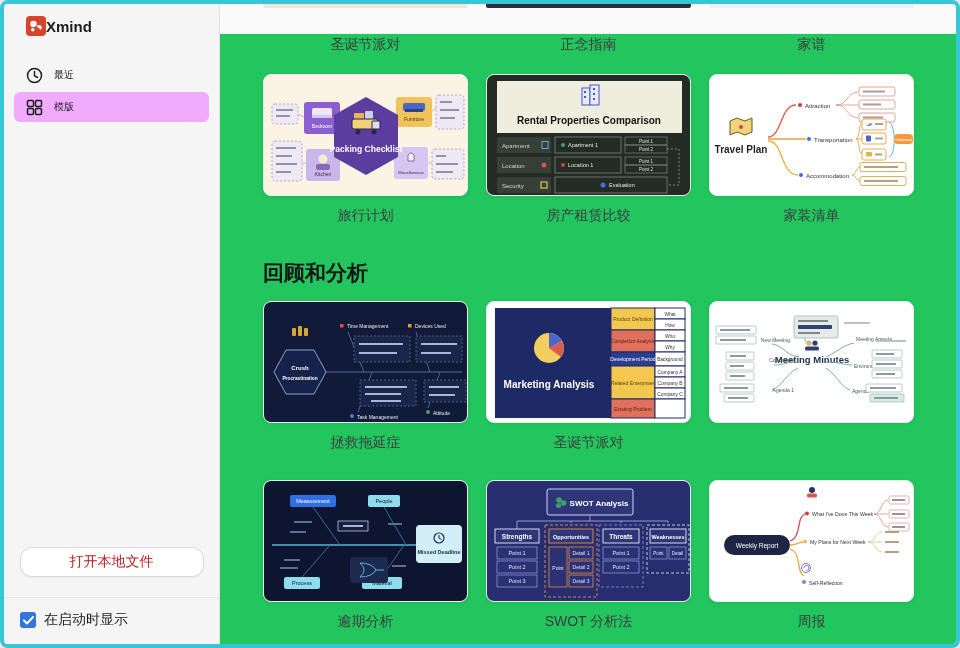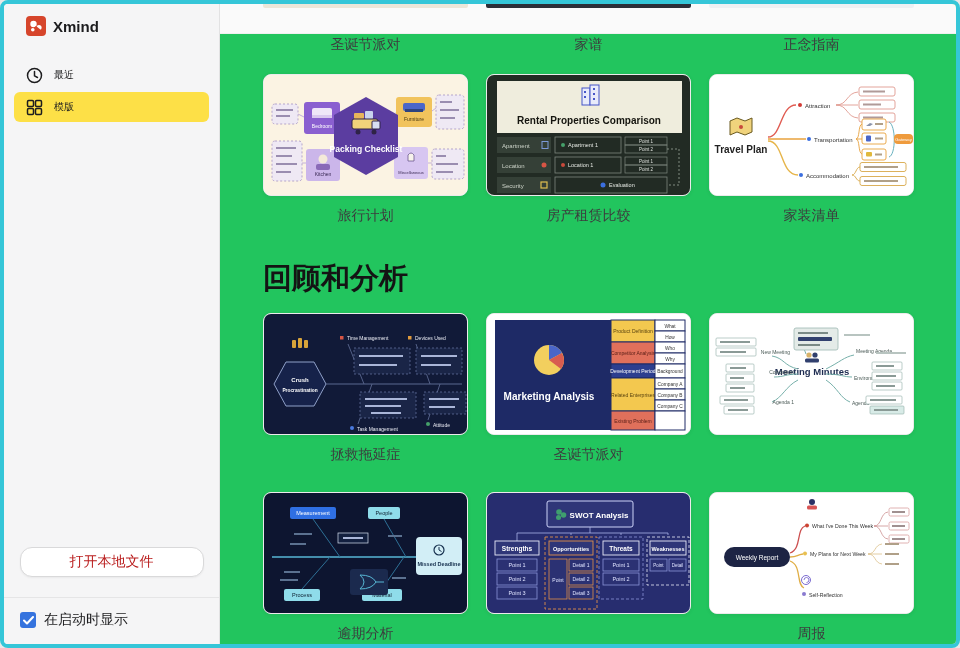--- a/index.html
+++ b/index.html
@@ -7,28 +7,28 @@
   .app {
     width: 960px; height: 648px;
     border: 4px solid #35c6d8; border-radius: 8px;
     display: flex; background: #fff; overflow: hidden; position: relative;
   }
   
   .sidebar {
     width: 216px; background: #f5f5f6; border-right: 1px solid #e2e2e3;
     display: flex; flex-direction: column; flex-shrink: 0;
   }
-  .brand { display:flex; align-items:center; gap:7px; padding: 12px 0 0 22px; }
+  .brand { display:flex; align-items:center; gap:0; padding: 12px 0 0 22px; }
   .brand-title { font-size: 15px; font-weight: bold; color:#1c1c1e; }
   .nav { margin-top: 24px; padding: 0 10px; }
   .nav-item {
     display:flex; align-items:center; gap:11px; height:30px; margin-bottom:2px;
     padding: 0 12px; border-radius:6px; font-size:10px; color:#1d1d1f; cursor:pointer;
   }
-  .nav-item.selected { background:#fde047; }
+  .nav-item.selected { background:#f0abfc; }
   .nav-item svg { flex-shrink:0; }
   .sidebar-spacer { flex:1; }
   .open-btn {
     display:block; margin: 0 auto 20px; width:184px; height:30px;
     background:#fff; border:1px solid #d9d9da; border-radius:12px;
     font-size:14px; color:#b91c1c; cursor:pointer;
     box-shadow: 0 1px 2px rgba(0,0,0,.05); font-family: inherit;
   }
   .sidebar-footer {
     border-top:1px solid #e5e5e6; padding: 13px 16px 15px;
@@ -51,21 +51,21 @@
   .plabels { height:22px; align-items:center; }
   .plabel { text-align:center; font-size:14px; color:#3c3c3e; }
   .cards { margin-top:18px; }
   .card { cursor:pointer; }
   .thumb {
     width:205px; height:122px; border-radius:8px; border:1px solid #ebebeb;
     box-shadow: 0 1px 4px rgba(0,0,0,.07); overflow:hidden; background:#fff;
   }
   .thumb svg { display:block; }
   .card-label { text-align:center; font-size:14px; color:#3c3c3e; margin-top:11px; height:18px; }
-  .section-title { font-size:29px; font-weight:bold; color:#141414; margin: 34px 0 14px; }
+  .section-title { font-size:21px; font-weight:bold; color:#141414; margin: 34px 0 14px; }
   .row-c { margin-top:28px; }
   text { font-family:"Liberation Sans", sans-serif; }
 </style>
 </head>
 <body>
 
 <div class="app">
 
   <div class="sidebar">
     <div class="brand">
@@ -120,22 +120,22 @@
     <div class="topstrip">
       <div class="sliver" style="left:43px;  background:#ece6d9;"></div>
       <div class="sliver" style="left:266px; background:#2c2e38;"></div>
       <div class="sliver" style="left:489px; background:#eef0f3;"></div>
     </div>
 
     <div class="content">
 
       <div class="row plabels">
         <div class="plabel">圣诞节派对</div>
+        <div class="plabel">正念指南</div>
         <div class="plabel">家谱</div>
-        <div class="plabel">正念指南</div>
       </div>
 
       <div class="row cards">
 
         <div class="card">
           <div class="thumb">
             <svg width="205" height="122" viewBox="0 0 205 122">
               <rect width="205" height="122" fill="#fbf3e3"></rect>
               <g stroke="#c3b0dc" stroke-width="1" fill="none">
                 <path d="M70,45 L58,42"></path>
@@ -587,20 +587,21 @@
               <g fill="#2b3173" stroke="#8a93d8" stroke-width="0.8">
                 <rect x="163" y="66" width="17" height="12"></rect>
                   <rect x="182" y="66" width="17" height="12"></rect>
               </g>
               <g font-size="4.5" fill="#dfe3ff" text-anchor="middle">
                 <text x="171.5" y="73.8">Point</text>
                 <text x="190.5" y="73.8">Detail</text>
               </g>
             </svg>
           </div>
+          <div class="card-label">SWOT 分析法</div>
         </div>
 
         <div class="card">
           <div class="thumb">
             <svg width="205" height="122" viewBox="0 0 205 122">
               <rect width="205" height="122" fill="#ffffff"></rect>
               <g>
                 <circle cx="102" cy="9" r="3" fill="#2b3166"></circle>
                 <rect x="97" y="12.5" width="10" height="4" rx="1.5" fill="#d85555"></rect>
               </g>

